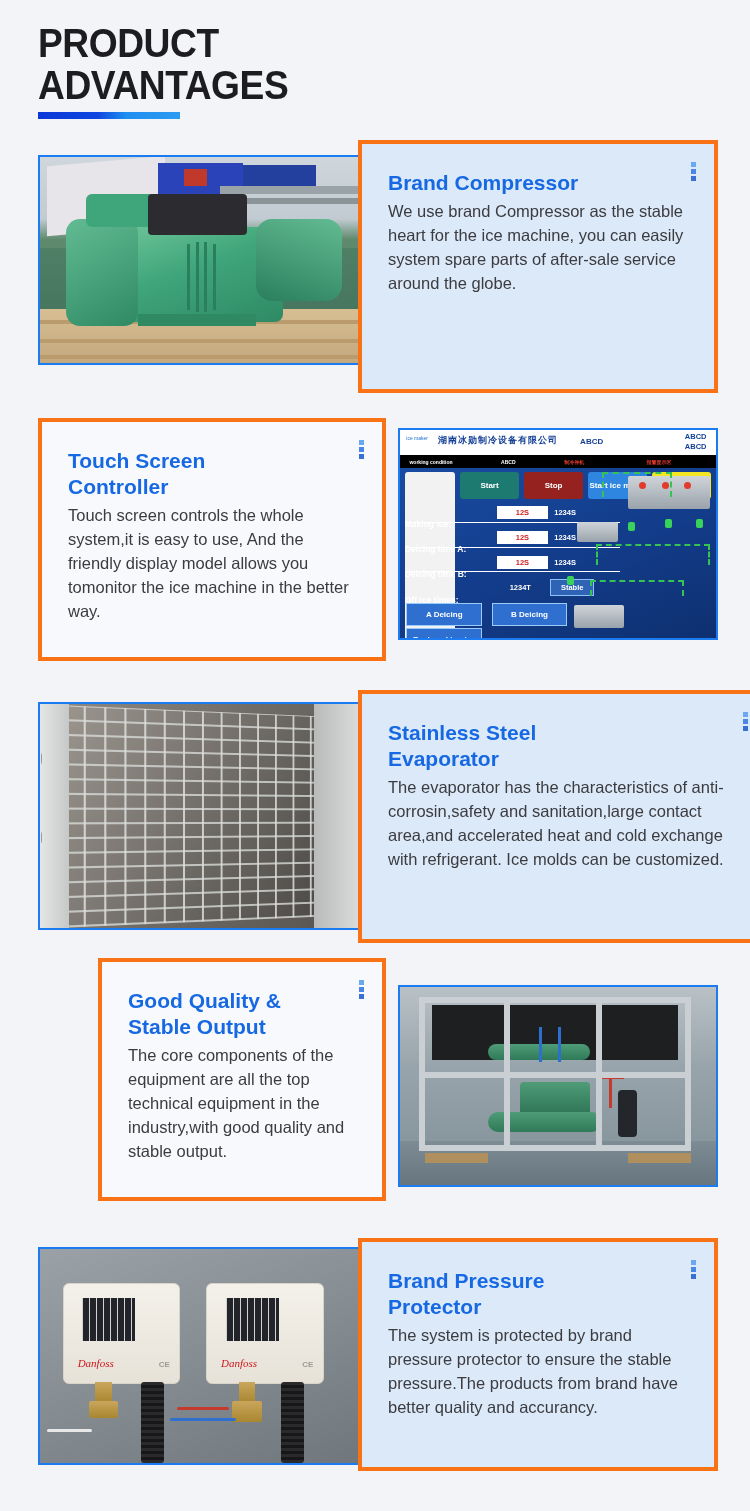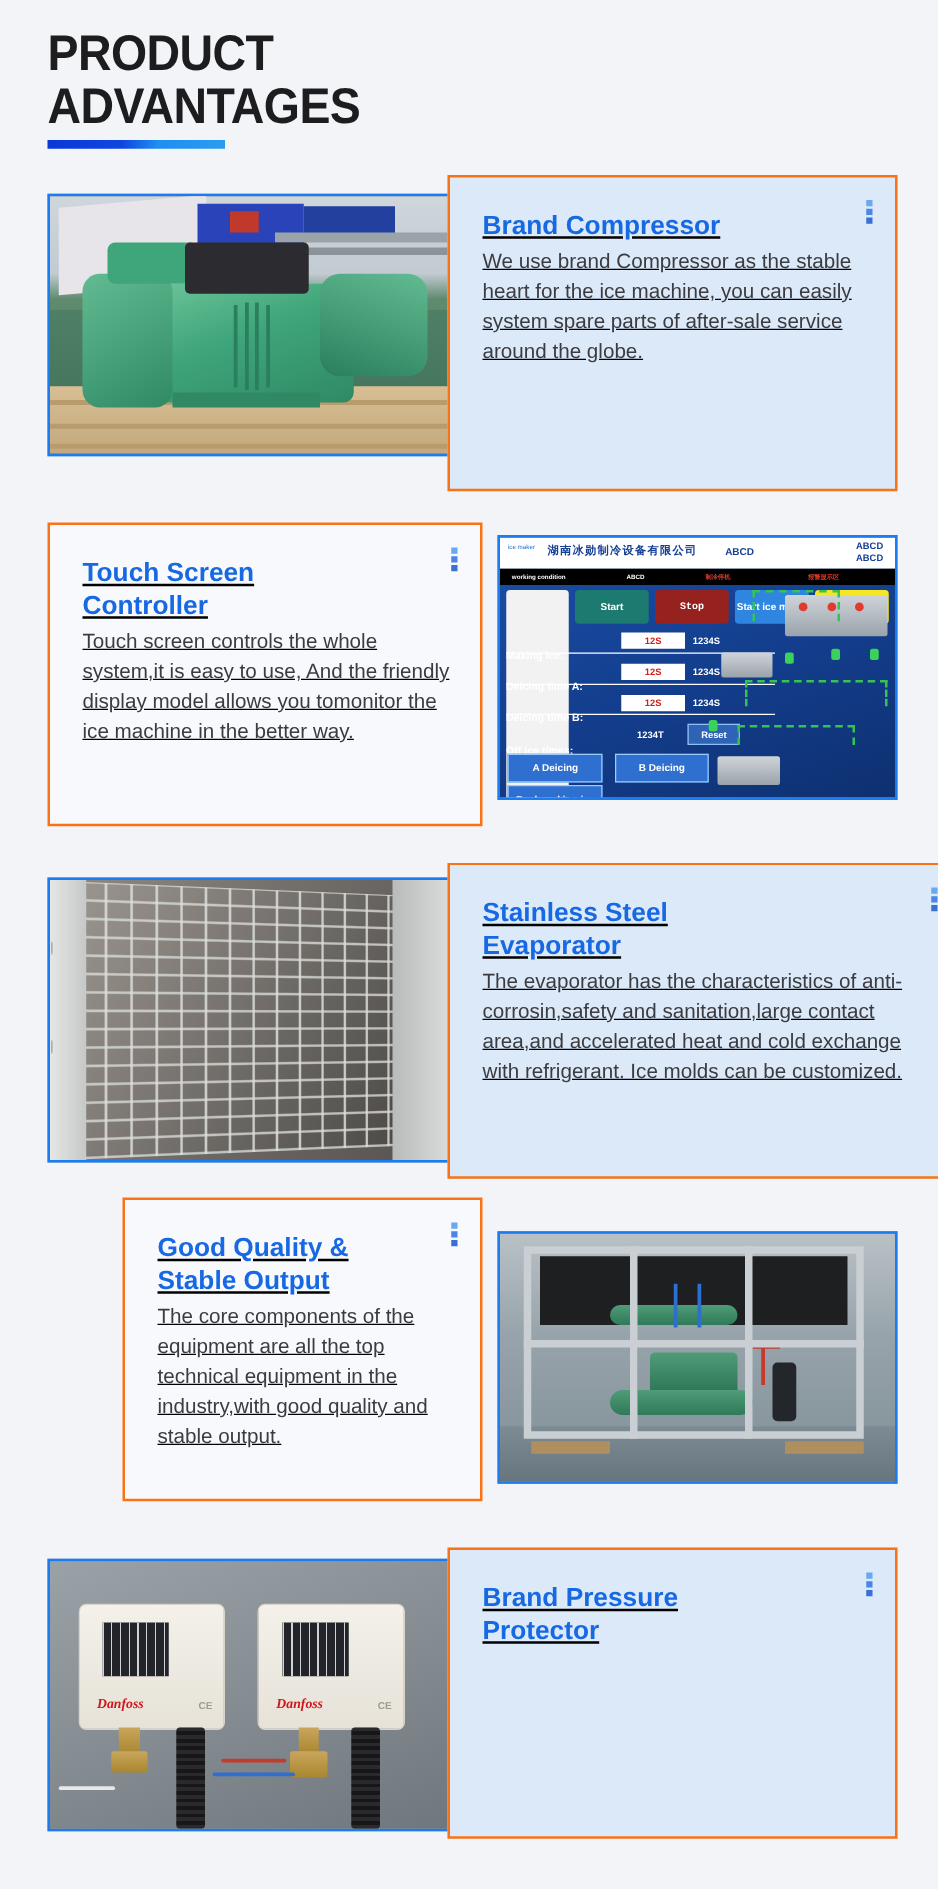--- a/index.html
+++ b/index.html
@@ -32,23 +32,22 @@
 
   
   .photo {
     position: absolute;
     border: 2px solid #1a7cf0;
     overflow: hidden;
     background: #8a9aa6;
   }
   .card {
     position: absolute;
-    border: 2px solid #f97316;
+    border: 4px solid #f97316;
     padding: 26px 24px 18px 26px;
-    text-decoration: underline;
   }
   .card.tint { background: #dbe9f8; }
   .card.plain { background: #f7f9fc; }
   .card h2 {
     font-size: 21px;
     font-weight: bold;
     line-height: 26px;
     color: #1668e3;
     margin-bottom: 3px;
   }
@@ -95,21 +94,21 @@
   .hmi-logo { position:absolute; left:2%; top:2.5%; font-size:5px; color:#1b6fd0; }
   .hmi-cn { position:absolute; left:12%; top:2%; font-size:9px; font-weight:bold; color:#143f96; letter-spacing:1px; }
   .hmi-abcd1 { position:absolute; left:57%; top:3.2%; font-size:8px; font-weight:bold; color:#143f96; }
   .hmi-abcd2 { position:absolute; right:3%; top:0.8%; font-size:7.5px; font-weight:bold; color:#143f96; text-align:right; line-height:10px; }
   .hmi-bar { position:absolute; left:0; top:12%; width:100%; height:6.5%; background:#000; }
   .hmi-bar span { position:absolute; top:50%; transform:translateY(-50%); font-size:5px; font-weight:bold; }
   .btnrow { position:absolute; left:1.5%; top:20%; width:97%; height:13%; display:flex; gap:5px; }
   .hbtn { flex:1; display:flex; align-items:center; justify-content:center; font-size:8px; font-weight:bold; text-align:center; line-height:9px; border-radius:3px; }
   .hbtn.page { background:#f2f2f2; color:#333; flex:0.85; }
   .hbtn.start { background:#1c7a70; color:#fff; }
-  .hbtn.stop { background:#96221f; color:#fff;font-family:Liberation Mono, monospace; }
+  .hbtn.stop { background:#96221f; color:#fff; }
   .hbtn.icemotor { background:#2e86e0; color:#fff; }
   .hbtn.reset { background:#f5e625; color:#d02020; }
   .rowline { position:absolute; left:1.5%; height:9.5%; width:68%; display:flex; align-items:center; gap:6px; border-bottom:1.5px solid #ffffff; }
   .rowline .lbl { font-size:8.5px; font-weight:bold; color:#fff; width:40%;margin-top:24px; }
   .rowline .val { background:#fff; color:#d02020; font-size:7.5px; font-weight:bold; width:24%; text-align:center; padding:2px 0; }
   .rowline .val2 { color:#fff; font-size:7.5px; font-weight:bold; }
   .rowline .rst { background:#2f63b5; border:1px solid #8fc0f5; color:#fff; font-size:7.5px; font-weight:bold; padding:3px 10px; }
   .sbtn { position:absolute; background:#2e6fd0; border:1px solid #9ccbfa; color:#fff; font-size:8px; font-weight:bold; display:flex; align-items:center; justify-content:center; text-align:center; line-height:9px; }
   .pipe { position:absolute; border:2px dashed #35c452; }
   .vessel { position:absolute; background:linear-gradient(#cfd4d9,#9aa3ab); border-radius:2px; }
@@ -139,21 +138,21 @@
   .m4-comp { position:absolute; left:38%; top:48%; width:22%; height:17%; background:linear-gradient(#4f9c78,#2d7354); border-radius:4px; }
   .m4-bluep { position:absolute; background:#2d6fd0; }
   .m4-redp { position:absolute; background:#c63a2e; }
   .m4-pallet { position:absolute; bottom:11%; height:5%; background:#b08f5e; }
 
   
   .d5 { position:absolute; inset:0; background:linear-gradient(160deg,#9aa2a8 0%,#858d93 50%,#6f777d 100%); }
   .d5-sw { position:absolute; top:16%; width:36%; height:47%; background:linear-gradient(#f4f1ea,#e6e2d8); border-radius:6px; border:1px solid #d8d4c8; }
   .d5-win { position:absolute; left:16%; top:14%; width:46%; height:44%; background:#22242a;
     background-image: repeating-linear-gradient(90deg, #cfd3d8 0 1px, transparent 1px 7px); }
-  .d5-logo { position:absolute; left:12%; bottom:14%; font-size:11px; font-weight:bold; font-style:italic; color:#d0161a; font-family:"Liberation Serif", serif; }
+  .d5-logo { position:absolute; left:12%; bottom:14%; font-size:11px; font-weight:normal; font-style:italic; color:#d0161a; font-family:"Liberation Serif", serif; }
   .d5-ce { position:absolute; right:8%; bottom:14%; font-size:8px; color:#9b9b95; font-weight:bold; }
   .d5-brass { position:absolute; background:linear-gradient(#c9a65c,#a9862f); }
   .d5-cond { position:absolute; background:repeating-linear-gradient(0deg,#2a2a2c 0 3px,#17171a 3px 6px); border-radius:3px; }
   .d5-wire { position:absolute; height:3px; border-radius:2px; }
 </style>
 </head>
 <body>
 
 <div class="page">
 
@@ -239,21 +238,21 @@
         <div class="val2">1234S</div>
       </div>
       <div class="rowline" style="top:59%;">
         <div class="lbl">Deicing time B:</div>
         <div class="val">12S</div>
         <div class="val2">1234S</div>
       </div>
       <div class="rowline" style="top:71%; border-bottom:none;">
         <div class="lbl">Off ice times:</div>
         <div class="val2" style="width:22%; text-align:center;">1234T</div>
-        <div class="rst">Reset</div>
+        <div class="rst">Stable</div>
       </div>
 
       <div class="sbtn" style="left:2%; top:83%; width:24%; height:11%;">A Deicing</div>
       <div class="sbtn" style="left:29%; top:83%; width:24%; height:11%;">B Deicing</div>
       <div class="sbtn" style="left:2%; top:95%; width:24%; height:11%;">Back making ice</div>
 
       <div class="vessel" style="right:2%; top:22%; width:26%; height:16%;"></div>
       <div class="redled" style="right:22%; top:25%;"></div>
       <div class="redled" style="right:15%; top:25%;"></div>
       <div class="redled" style="right:8%; top:25%;"></div>
@@ -366,15 +365,16 @@
   <div class="card tint" style="left:358px; top:1238px; width:360px; height:233px;">
     <div class="dots">
         <i></i>
         <i></i>
         <i></i>
       </div>
     <h2>
       <span>Brand Pressure</span><br>
       <span>Protector</span>
     </h2>
+    <p>The system is protected by brand pressure protector to ensure the stable pressure.The products from brand have better quality and accurancy.</p>
   </div>
 
 </div>
 
 </body></html>

